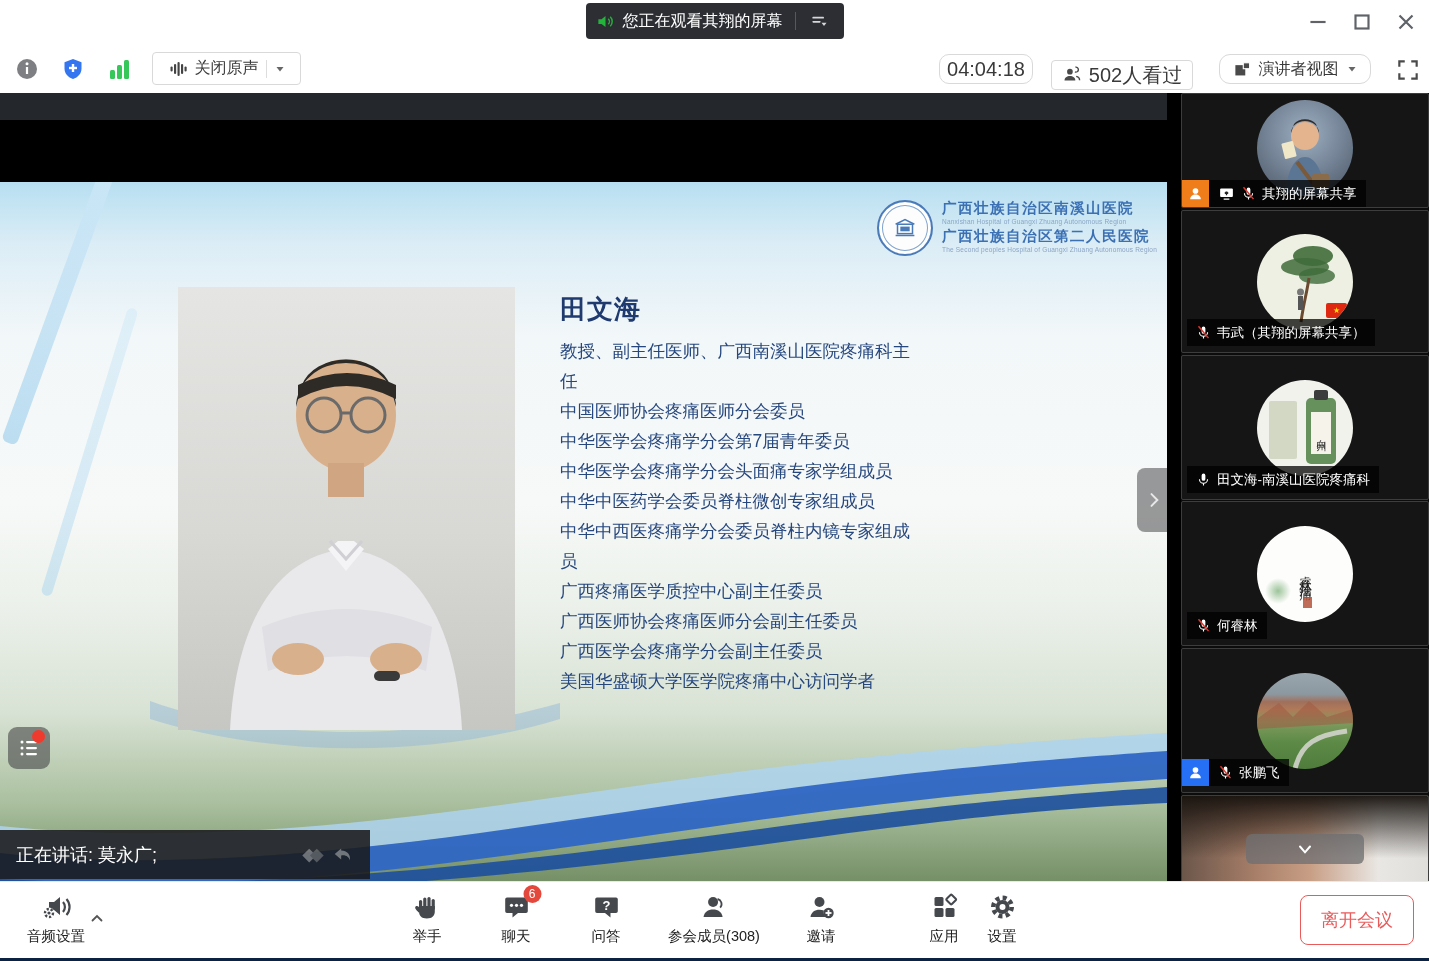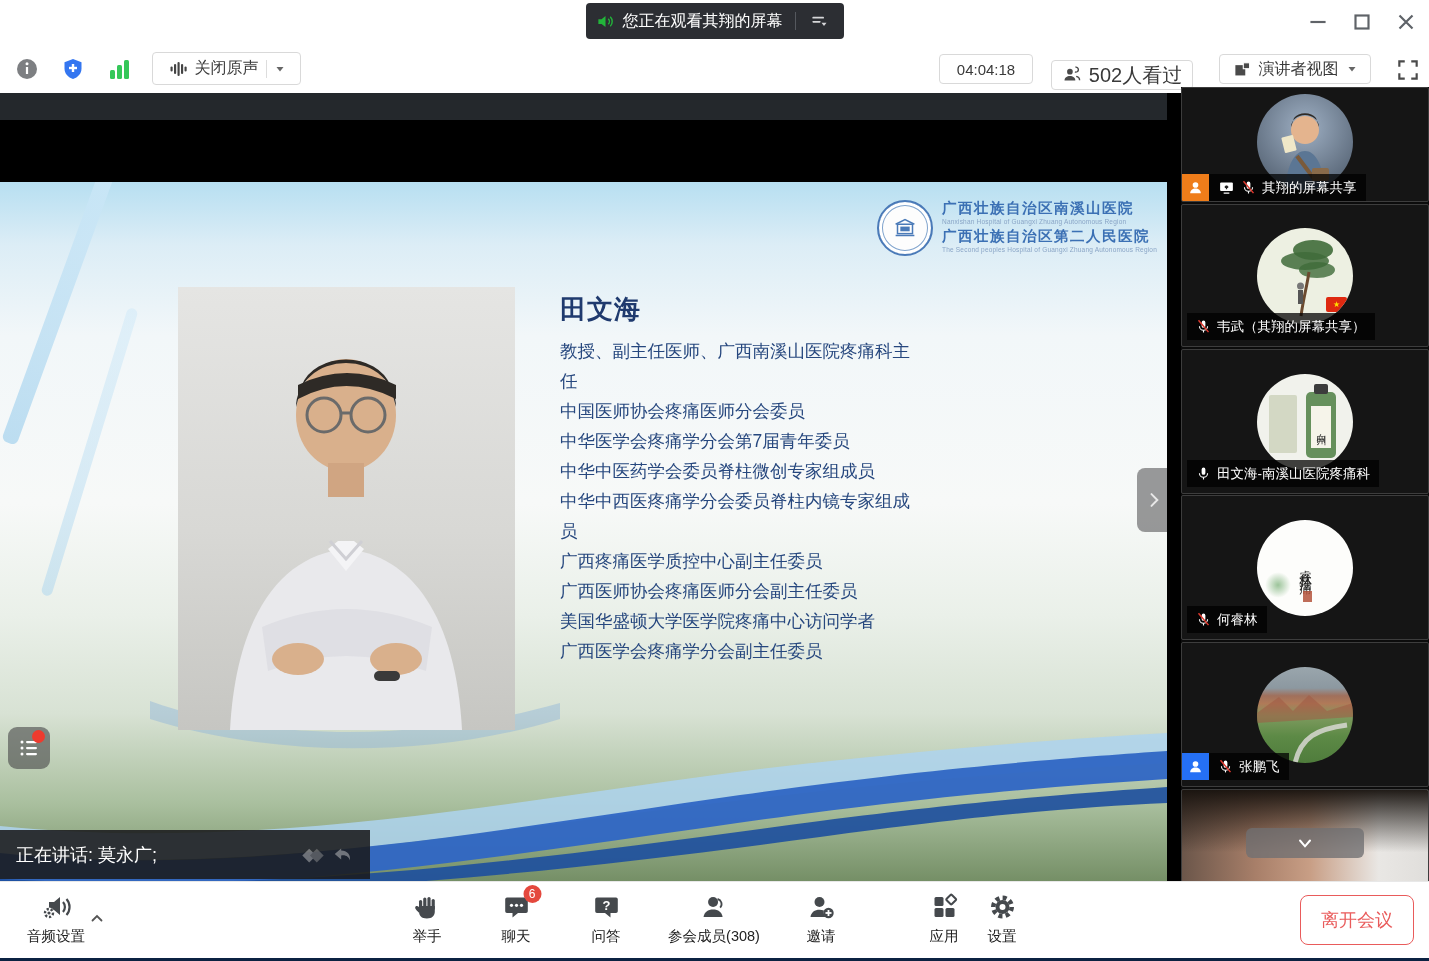--- a/index.html
+++ b/index.html
@@ -19,23 +19,23 @@
 
   
   .toolbar-top { position:absolute; left:0; top:45px; width:1429px; height:48px; background:#ffffff; }
   .tt-icon-btn { position:absolute; top:11px; width:26px; height:26px; display:flex; align-items:center; justify-content:center; }
   .signal-bars { display:flex; align-items:flex-end; gap:2px; }
   .signal-bars i { display:block; width:5px; border-radius:1.5px; background:#35c759; }
   .btn-box { position:absolute; background:#fff; border:1px solid #d9d9d9; border-radius:4px;
              display:flex; align-items:center; justify-content:center; gap:7px; color:#3a3a3a; }
   .sound-btn { left:152px; top:7px; width:149px; height:33px; font-size:16px; }
   .v-div { width:1px; height:18px; background:#ddd; }
-  .timer-box { left:939px; top:9px; width:94px; height:30px; font-size:15px; }
+  .timer-box { left:939px; top:9px; width:94px; height:30px; font-size:20px;border-radius:10px; }
   .viewers-box { left:1051px; top:2px; width:142px; height:30px; font-size:20px;margin-top:13px; }
-  .view-btn { left:1219px; top:9px; width:152px; height:30px; font-size:16px; }
+  .view-btn { left:1219px; top:9px; width:152px; height:30px; font-size:16px;border-radius:11px; }
   .fs-btn { position:absolute; left:1394px; top:11px; width:28px; height:28px; display:flex; align-items:center; justify-content:center; }
 
   
   .stage { position:absolute; left:0; top:93px; width:1167px; height:788px; background:#000; overflow:hidden; }
   .stage-strip1 { position:absolute; left:0; top:0; width:100%; height:27px; background:#24282c; }
   .slide { position:absolute; left:0; top:89px; width:1167px; height:699px; overflow:hidden;
            background:linear-gradient(180deg,#b7dff1 0%,#dcedf6 9%,#f2f7f9 22%,#f7f9f8 46%,#eaf0e9 62%,#d8e2d4 76%,#a9bf9e 89%,#758f66 100%); }
   .ribbon { position:absolute; background:linear-gradient(180deg,#cfe9f8,#a9d4ee); opacity:.75; border-radius:6px; }
   .ribbon.r1 { left:52px; top:-30px; width:16px; height:300px; transform:rotate(20deg); }
   .ribbon.r2 { left:84px; top:120px; width:11px; height:300px; transform:rotate(17deg); opacity:.5; }
@@ -60,21 +60,21 @@
 
   .speaking-bar { position:absolute; left:0; top:737px; width:370px; height:49px; background:rgba(26,26,28,.88);
                   display:flex; align-items:center; padding:0 16px; color:#fff; font-size:18px; }
   .wm-icons { margin-left:auto; display:flex; align-items:center; gap:6px; opacity:.45; }
 
   .collapse-handle { position:absolute; left:1137px; top:375px; width:34px; height:64px;
                      background:rgba(72,72,74,.55); border-radius:8px 0 0 8px;
                      display:flex; align-items:center; justify-content:center; }
 
   
-  .sidebar { position:absolute; left:1181px; top:87px; width:248px; height:868px; background:#0c0c0c; }
+  .sidebar { position:absolute; left:1181px; top:93px; width:248px; height:868px; background:#0c0c0c; }
   .tile { position:absolute; left:0; width:248px; background:#151515; border:1px solid #3d3d3d; border-radius:2px; overflow:hidden; }
   .avatar { position:absolute; left:50%; top:50%; transform:translate(-50%,-50%); width:96px; height:96px;
             border-radius:50%; overflow:hidden; }
   .namebar { position:absolute; left:5px; bottom:6px; display:flex; align-items:stretch; height:27px; font-size:13.5px; color:#fff; }
   .nb-badge { width:27px; display:flex; align-items:center; justify-content:center; }
   .nb-main { display:flex; align-items:center; gap:6px; padding:0 9px; background:rgba(0,0,0,.74); white-space:nowrap; }
 
   .av1 { background:radial-gradient(circle at 50% 35%, #9fb0c4, #5d6b7c 75%); }
   .av2 { background:#edf0e2; }
   .flag { position:absolute; right:6px; bottom:12px; width:21px; height:15px; background:#de2910; border-radius:2px;
@@ -265,26 +265,27 @@
           <ellipse cx="218" cy="372" rx="26" ry="16" fill="#d9b08c"></ellipse>
           <rect x="196" y="384" width="26" height="10" rx="5" fill="#3a3a3a"></rect>
         </svg>
       </div>
 
       <div class="speaker-name">田文海</div>
       <div class="credentials">
         <div>教授、副主任医师、广西南溪山医院疼痛科主任</div>
         <div>中国医师协会疼痛医师分会委员</div>
         <div>中华医学会疼痛学分会第7届青年委员</div>
+        <div>中华医学会疼痛学分会头面痛专家学组成员</div>
         <div>中华中医药学会委员脊柱微创专家组成员</div>
         <div>中华中西医疼痛学分会委员脊柱内镜专家组成员</div>
         <div>广西疼痛医学质控中心副主任委员</div>
         <div>广西医师协会疼痛医师分会副主任委员</div>
+        <div>广西医学会疼痛学分会副主任委员</div>
         <div>美国华盛顿大学医学院疼痛中心访问学者</div>
-        <div>广西医学会疼痛学分会副主任委员</div>
       </div>
     </div>
 
     <div class="msg-fab">
       <svg width="24" height="24" viewBox="0 0 24 24">
         <circle cx="5" cy="6" r="1.5" fill="#fff"></circle>
           <circle cx="5" cy="12" r="1.5" fill="#fff"></circle>
           <circle cx="5" cy="18" r="1.5" fill="#fff"></circle>
         <rect x="9" y="5" width="11" height="2.2" rx="1.1" fill="#fff"></rect>
         <rect x="9" y="11" width="11" height="2.2" rx="1.1" fill="#fff"></rect>

